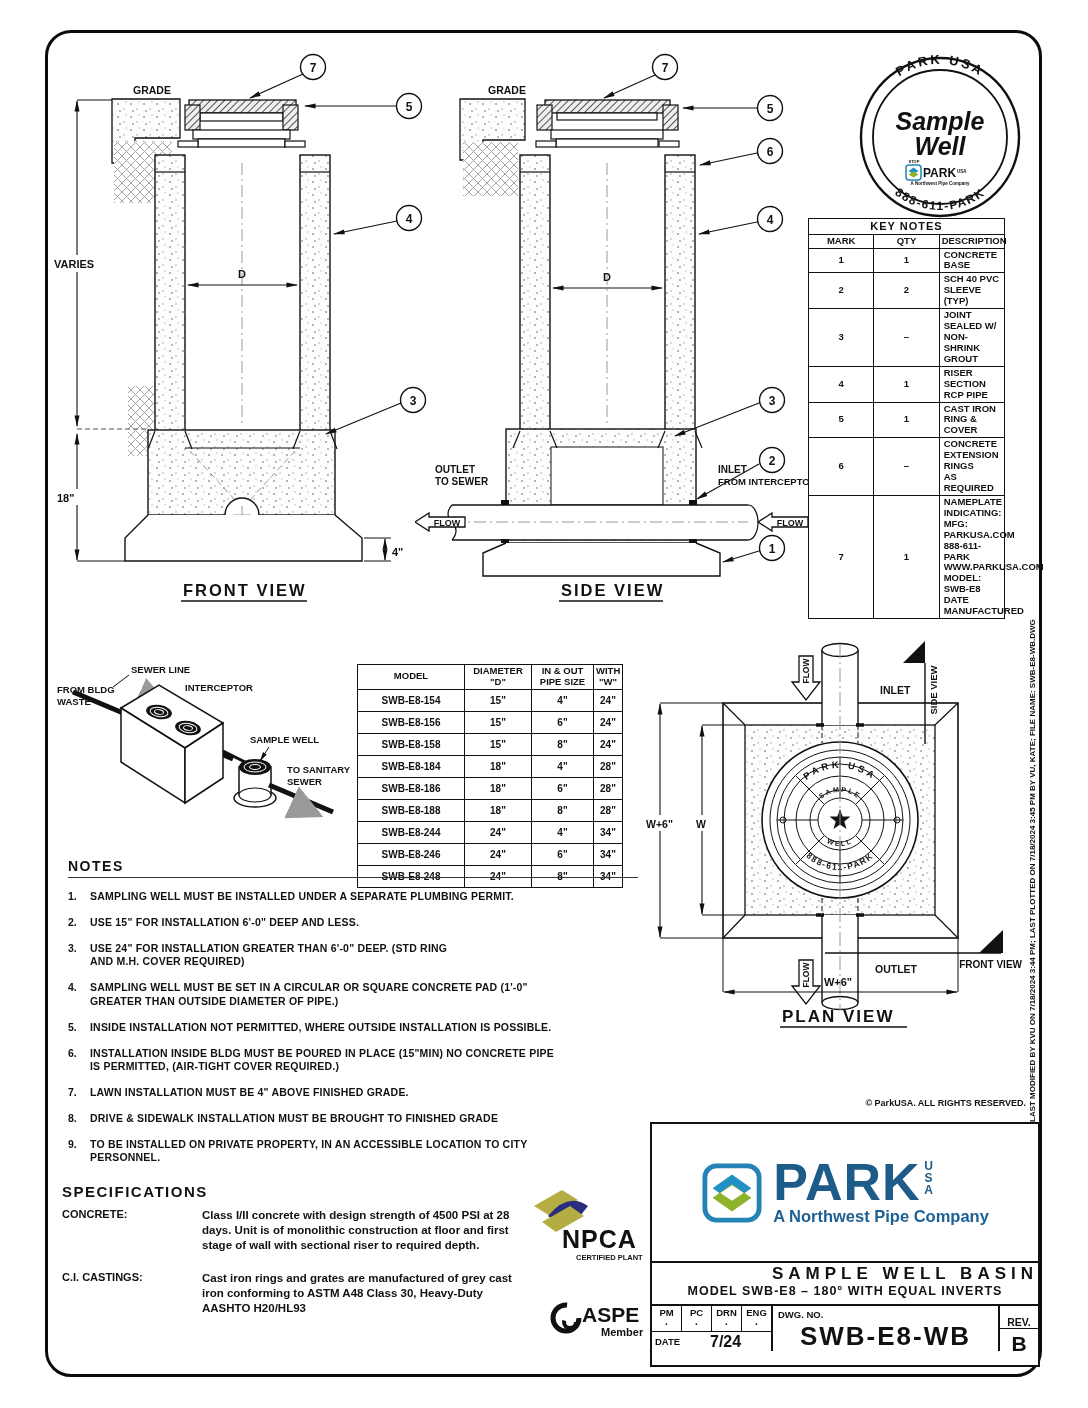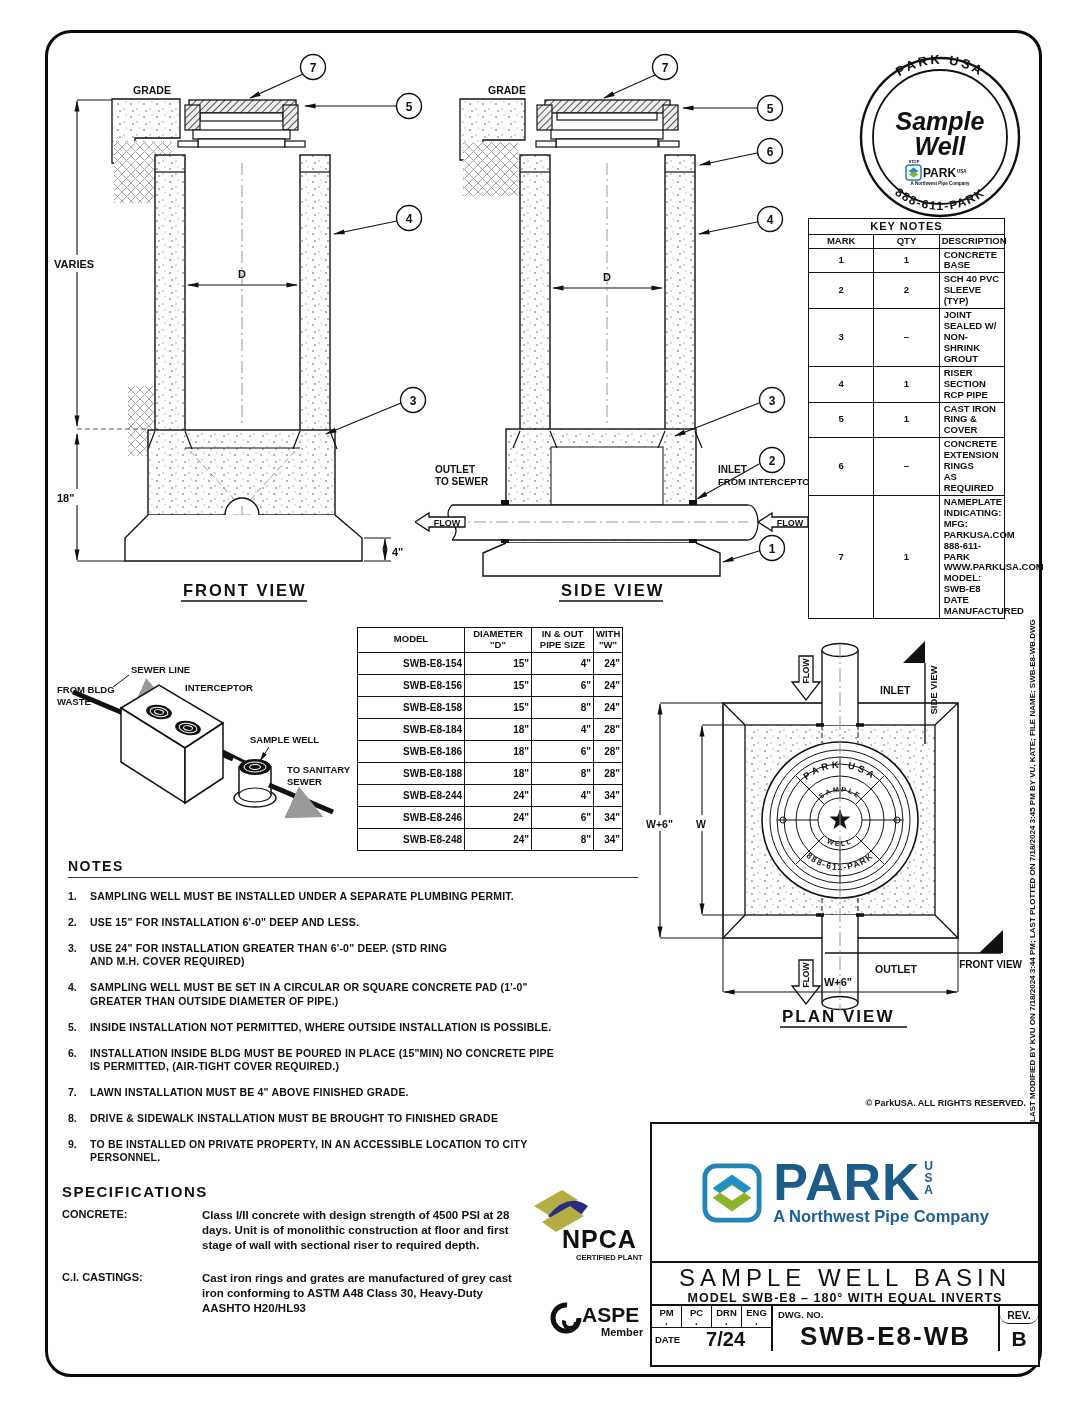--- a/index.html
+++ b/index.html
@@ -8,23 +8,23 @@
   .abs{position:absolute;}
   #border-frame{left:45px;top:30px;width:991px;height:1341px;border:3.5px solid #0c0c0c;border-radius:26px;}
   svg text{font-family:"Liberation Sans",sans-serif;font-weight:700;fill:#111;}
   
   table.dwg{border-collapse:collapse;table-layout:fixed;background:#fff;}
   table.dwg th,table.dwg td{border:1.6px solid #111;font-weight:700;color:#111;
       text-align:center;vertical-align:middle;padding:1px 2px;line-height:1.15;}
   #key-notes{left:808px;top:218px;width:197px;font-size:9.5px;}
   #key-notes .kn-title{font-size:11px;letter-spacing:1px;}
   #key-notes td.d{text-align:left;white-space:pre-line;padding-left:4px;}
-  #model-table{left:357px;top:627px;width:266px;font-size:10px;}
+  #model-table{left:357px;top:664px;width:266px;font-size:10px;}
   #model-table th{white-space:pre-line;font-size:9.5px;}
-  #model-table td{height:19px;text-align:right;}
+  #model-table td{height:19px;}
   
   #notes{left:68px;top:858px;width:575px;}
   .notes-h{font-size:14px;font-weight:700;letter-spacing:1.5px;border-bottom:1.4px solid #333;
            padding-bottom:3px;margin-bottom:12px;width:570px;}
   .note-row{display:flex;margin-bottom:12.5px;font-size:10.5px;font-weight:700;line-height:1.28;}
   .nnum{width:22px;flex:none;}
   .ntxt{white-space:pre-line;letter-spacing:.2px;}
   
   #specs{left:62px;top:1183px;width:470px;}
   .spec-h{font-size:15px;font-weight:700;letter-spacing:1.5px;margin-bottom:8px;}
@@ -37,37 +37,37 @@
               transform:rotate(-90deg);transform-origin:0 0;white-space:nowrap;}
   
   #title-block{left:650px;top:1122px;width:390px;height:245px;border:2.5px solid #111;
                box-sizing:border-box;background:#fff;}
   #tb-logo{height:137px;display:flex;align-items:center;justify-content:center;gap:10px;}
   .park-word{font-size:52px;font-weight:800;color:#1d5b88;letter-spacing:1px;line-height:.9;}
   .park-usa{writing-mode:vertical-rl;text-orientation:upright;font-size:12px;font-weight:800;
             color:#1d5b88;letter-spacing:-2px;line-height:1;margin-left:2px;}
   .park-tag{font-size:16.5px;font-weight:800;color:#1d6094;margin-top:2px;}
   #tb-title{height:43px;border-top:2.5px solid #111;box-sizing:border-box;text-align:center;}
-  .tb-main{font-size:24px;font-weight:400;letter-spacing:5px;line-height:1.1;margin-top:2px;}
+  .tb-main{font-size:17px;font-weight:700;letter-spacing:5px;line-height:1.1;margin-top:2px;text-align:right;}
   .tb-sub{font-size:12.5px;font-weight:700;letter-spacing:1px;}
   #tb-bottom{height:47px;border-top:2.5px solid #111;box-sizing:border-box;display:flex;}
   #tb-left{width:121px;flex:none;border-right:2px solid #111;box-sizing:border-box;display:flex;flex-direction:column;}
   .tb-cols{display:flex;height:26px;border-bottom:1.6px solid #111;box-sizing:border-box;}
   .tb-col{flex:1;border-right:1.6px solid #111;box-sizing:border-box;display:flex;flex-direction:column;align-items:center;}
   .tb-col:last-child{border-right:none;text-align:center;}
   .tb-col .lbl{font-size:9.5px;font-weight:700;margin-top:1px;}
   .tb-col .dot{font-size:10px;font-weight:700;line-height:.8;}
   .tb-date{flex:1;display:flex;align-items:center;}
   .tb-date .lbl{font-size:9.5px;font-weight:700;margin-left:3px;}
-  .tb-date .val{font-size:20px;font-weight:700;flex:1;text-align:center;}
+  .tb-date .val{font-size:16px;font-weight:700;flex:1;text-align:center;}
   #tb-dwg{flex:1;display:flex;flex-direction:column;}
   #tb-dwg .lbl{font-size:9.5px;font-weight:700;margin:3px 0 0 5px;}
   #tb-dwg .val{font-size:26px;font-weight:700;letter-spacing:2px;text-align:center;margin-top:1px;}
   #tb-rev{width:40px;flex:none;border-left:2px solid #111;box-sizing:border-box;display:flex;flex-direction:column;}
-  #tb-rev .lbl{font-size:10.5px;font-weight:700;text-align:center;height:24px;border-bottom:1.6px solid #111;box-sizing:border-box;padding-top:3px;border-radius:11px;}
+  #tb-rev .lbl{font-size:10.5px;font-weight:700;text-align:center;height:24px;border-bottom:1.6px solid #111;box-sizing:border-box;padding-top:10px;}
   #tb-rev .val{font-size:21px;font-weight:700;text-align:center;margin-top:3px;}
   
   #npca{left:528px;top:1186px;}
   #aspe{left:546px;top:1290px;}
 </style>
 </head>
 <body>
 
 <div id="sheet">
   <div id="border-frame" class="abs"></div>

